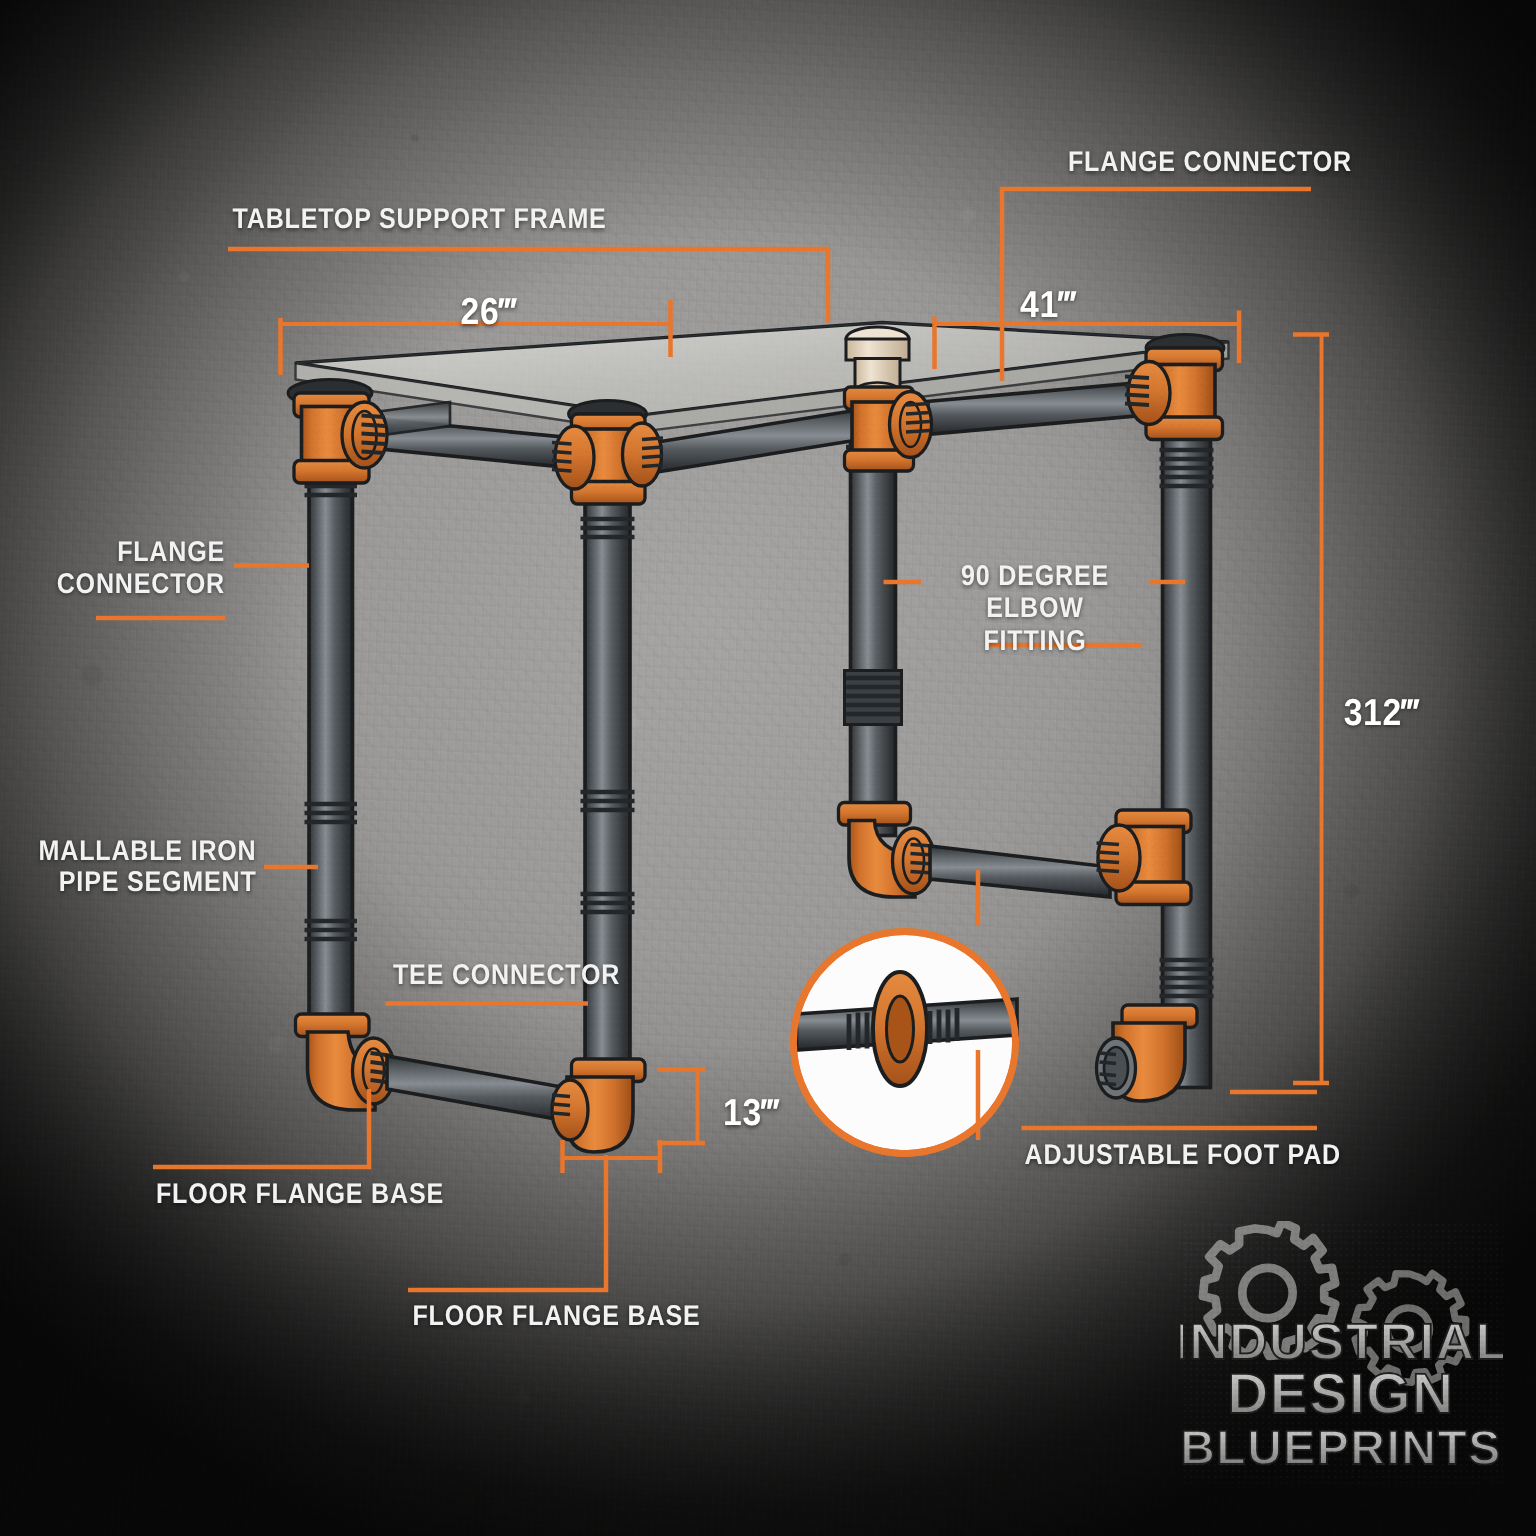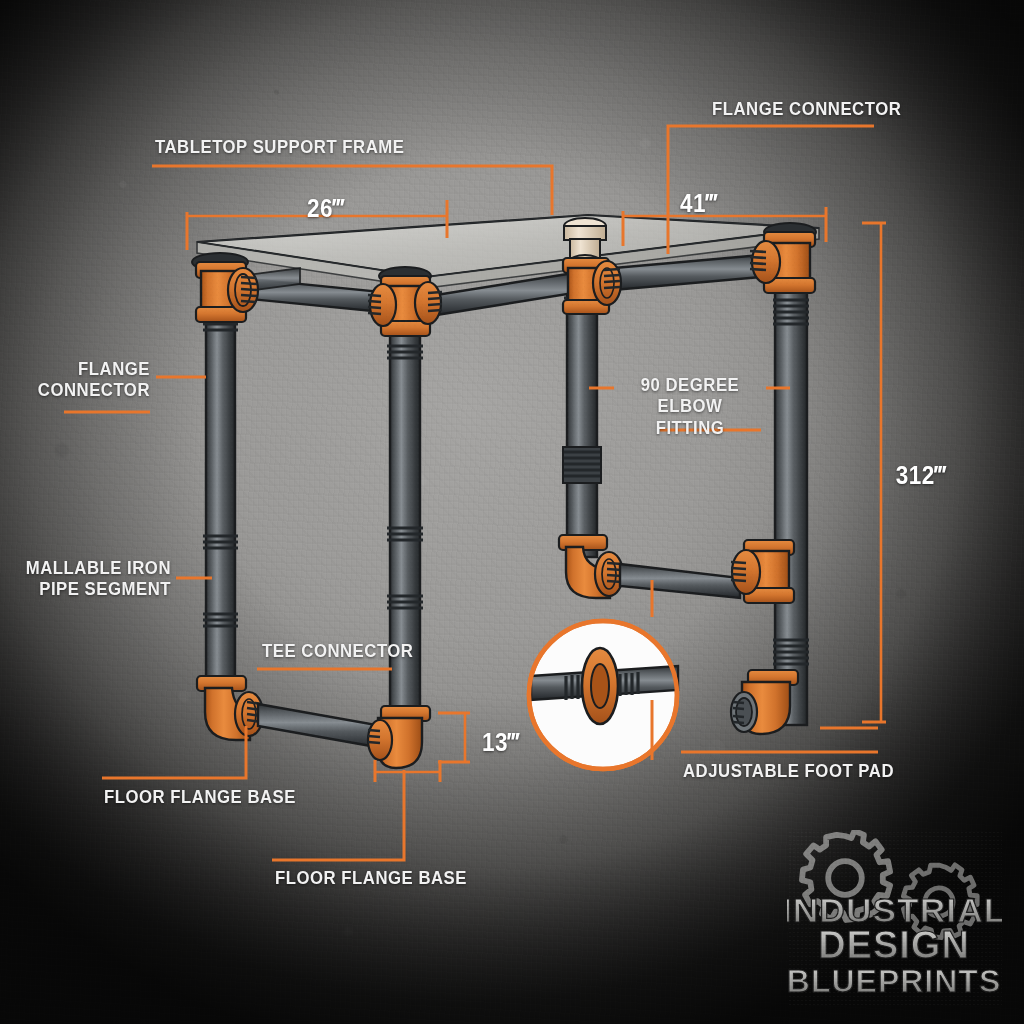--- a/index.html
+++ b/index.html
@@ -74,21 +74,21 @@
     font-family:"Liberation Sans Narrow","Liberation Sans",sans-serif;
     font-weight:700;
     font-size:25px;
     letter-spacing:.5px;
     text-shadow:0 1px 3px rgba(0,0,0,.6);
     transform:scaleX(.9);
     transform-origin:50% 50%;
   }
 
   
-  .logo{position:absolute;right:22px;bottom:19px;width:215px;height:175px;}
+  .logo{position:absolute;right:22px;bottom:35px;width:215px;height:175px;}
   .logo svg{width:100%;height:100%;display:block;}
 </style>
 </head>
 <body>
 
 <div id="stage">
 
   <div class="wall">
     <div class="wall-base"></div>
     <div class="wall-grain"></div>

